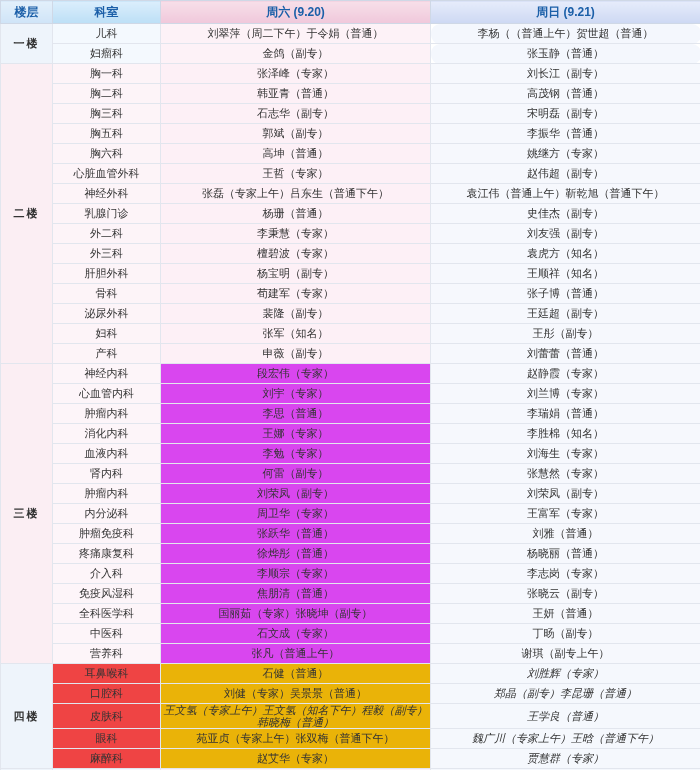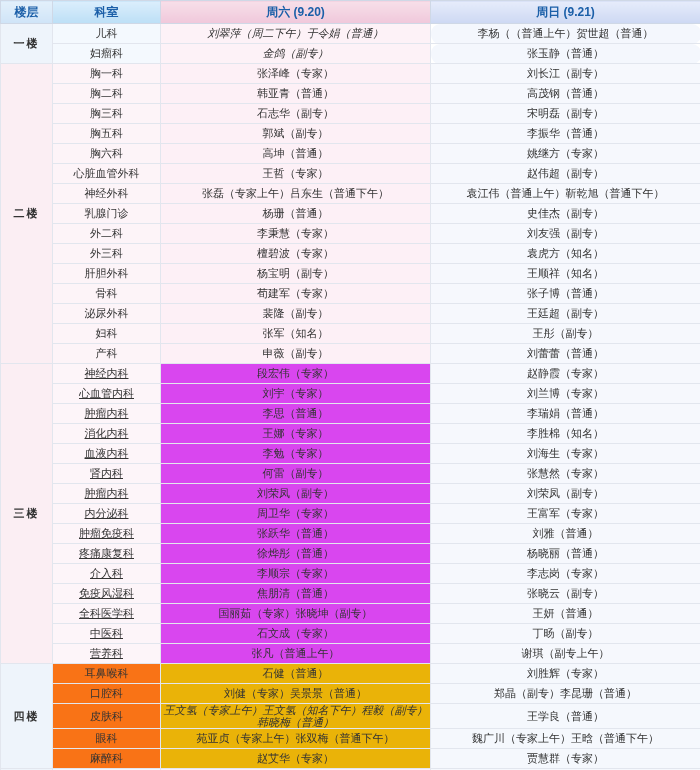--- a/index.html
+++ b/index.html
@@ -56,37 +56,37 @@
   }
   td.dept{
     color:#333;
   }
   td.sat{color:#333;}
   td.sun{color:#333;}
 
   
   .fl-1 .floor{background:#eef4fb;}
   .fl-1 .dept{background:#f4f9fe;}
-  .fl-1 .sat{background:#fdf2f7;font-style:italic;}
+  .fl-1 .sat{background:#fdf2f7;}
   .fl-1 .sun{background:#f4f7fd;border-radius:9px;}
 
   .fl-2 .floor{background:#fbeef3;margin-left:44px;}
   .fl-2 .dept{background:#fdf4f8;}
   .fl-2 .sat{background:#fdf0f6;}
   .fl-2 .sun{background:#f6f8fd;}
 
   .fl-3 .floor{background:#fbeef3;font-family:Liberation Serif, serif;}
-  .fl-3 .dept{background:#fdf5f9;text-decoration:underline;}
+  .fl-3 .dept{background:#fdf5f9;}
   .fl-3 .sat{background:#d946ef;}
   .fl-3 .sun{background:#f6f8fd;}
 
   .fl-4 .floor{background:#eef4fb;}
-  .fl-4 .dept{background:#f97316;}
+  .fl-4 .dept{background:#ef4444;}
   .fl-4 .sat{background:#eab308;}
-  .fl-4 .sun{background:#f5f8fd;}
+  .fl-4 .sun{background:#f5f8fd;font-style:italic;}
 
   .fl-5 .floor{background:#eef4fb;}
   .fl-5 .dept{background:#f5f9fe;}
   .fl-5 .sat{background:#fdf2f7;}
   .fl-5 .sun{background:#f5f8fd;}
 
   .small{font-size:10px;}
 </style>
 </head>
 <body>

